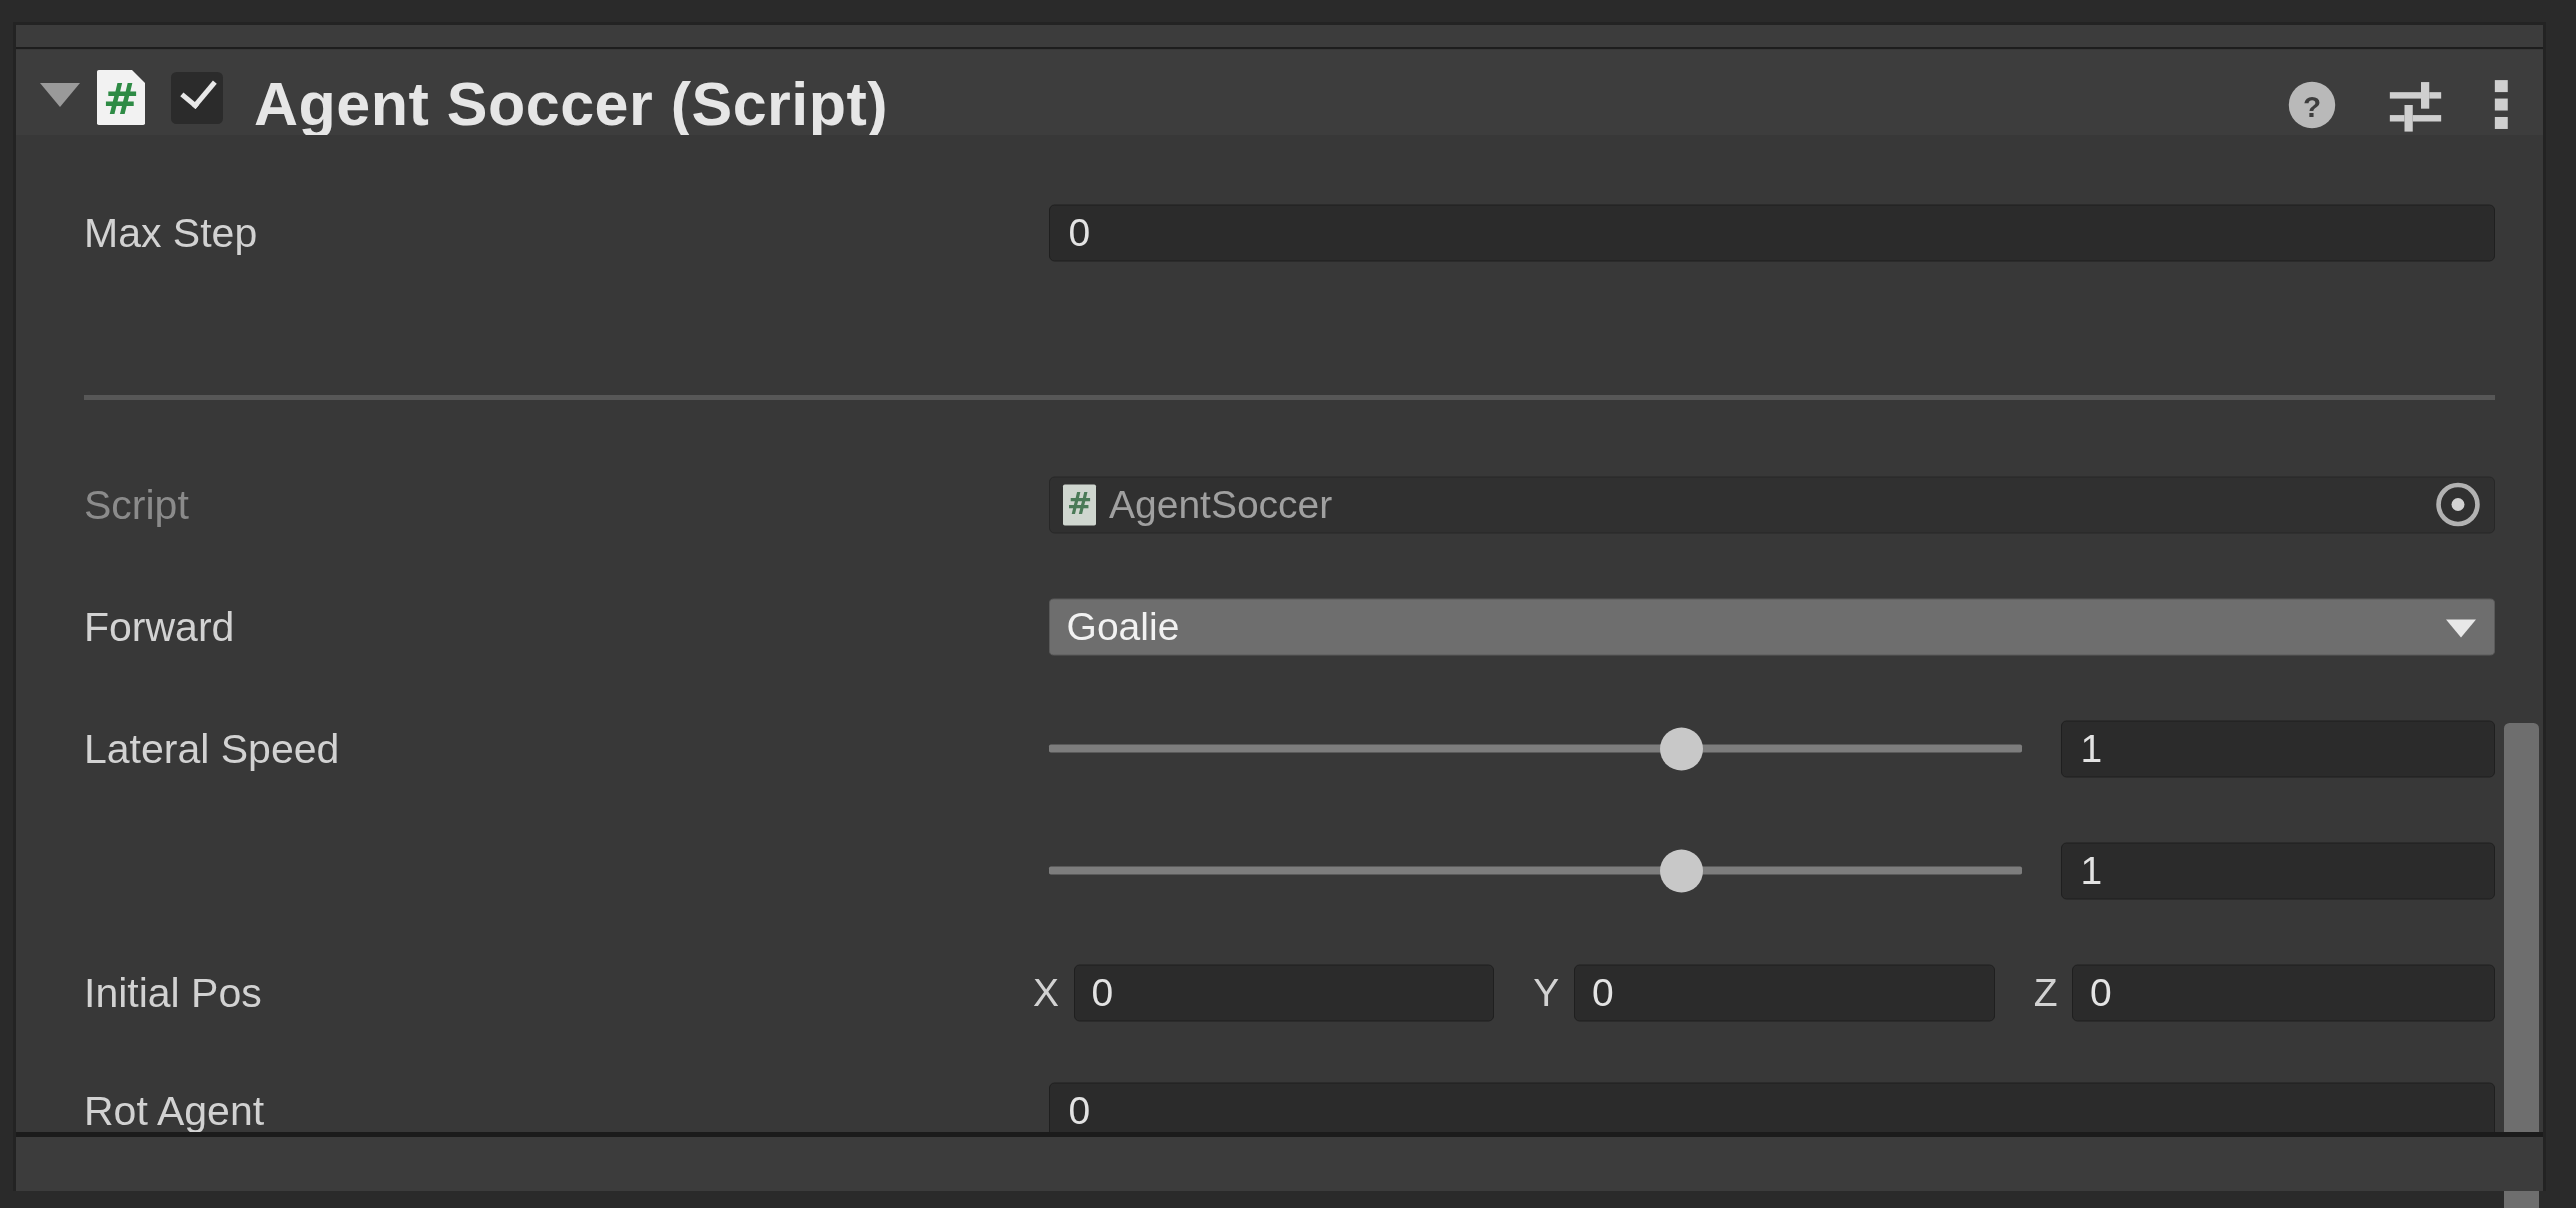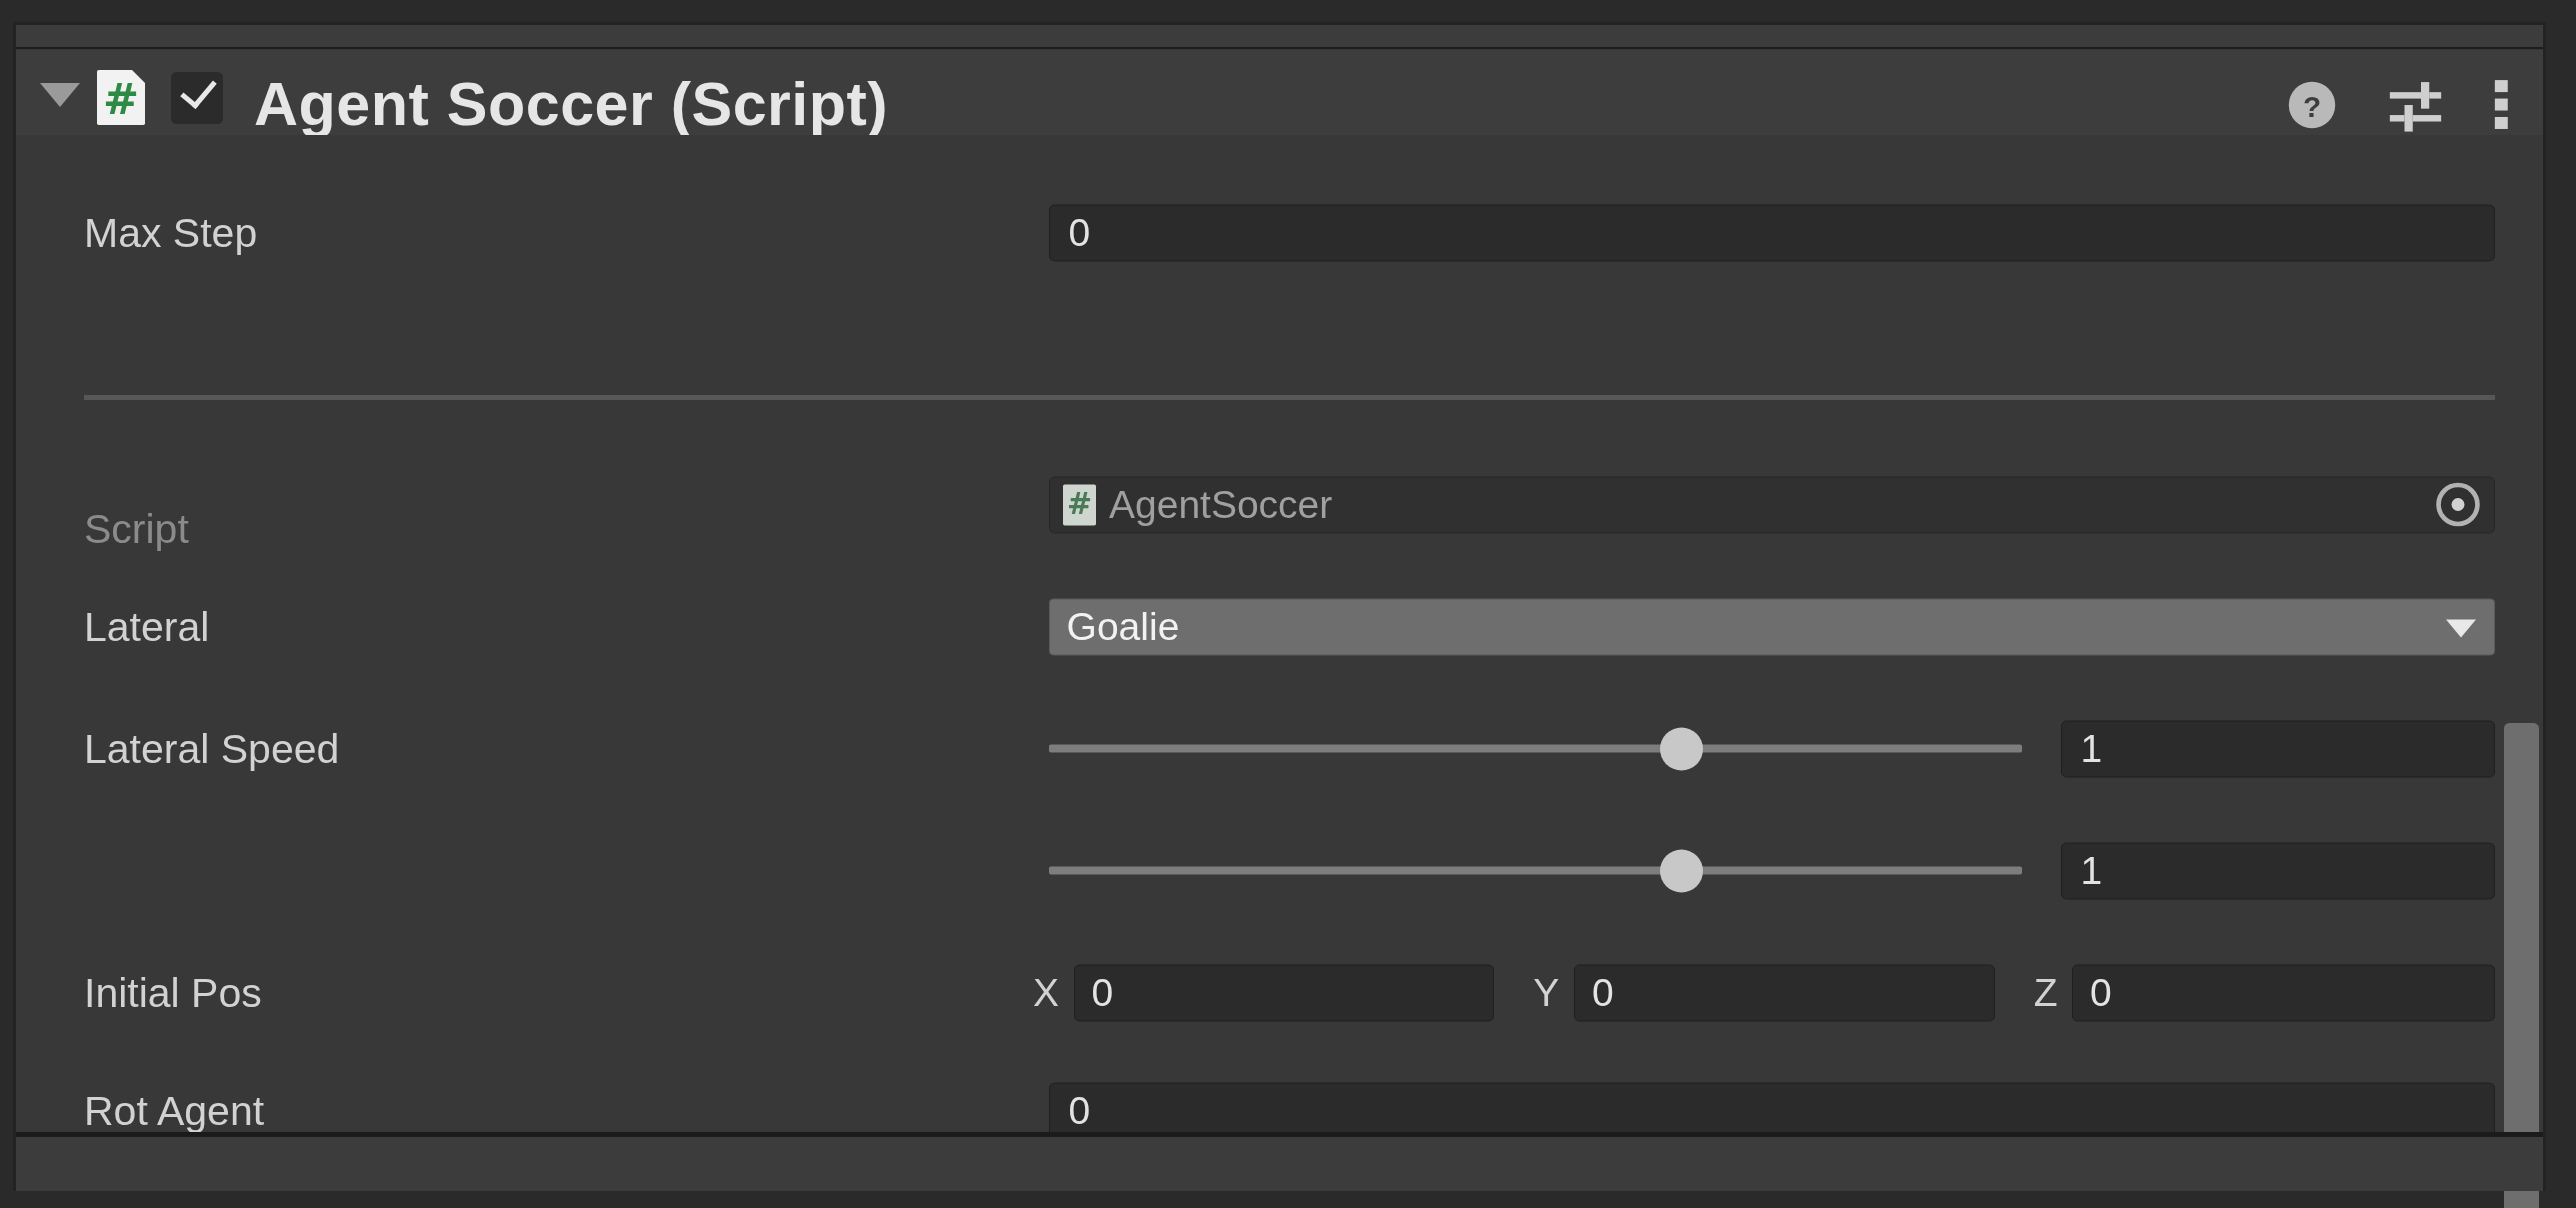--- a/index.html
+++ b/index.html
@@ -121,21 +121,21 @@
     height: 65px;
   }
   .row-label {
     position: absolute;
     left: 68px; top: 50%;
     transform: translateY(-50%);
     font-size: 41px;
     color: #d2d2d2;
     white-space: nowrap;
   }
-  .row-label.dim { color: #8b8b8b; margin-top: 24px; }
+  .row-label.dim { color: #8b8b8b; }
 
   .field-area {
     position: absolute;
     left: 1033px; right: 48px;
     top: 50%;
     transform: translateY(-50%);
     height: 57px;
   }
 
   .num-field {
@@ -410,21 +410,21 @@
             <span class="obj-name">AgentSoccer</span>
             <svg class="object-picker" width="50" height="50" viewBox="0 0 54 54">
               <circle cx="27" cy="27" r="21" fill="none" stroke="#b2b2b2" stroke-width="5"></circle>
               <circle cx="27" cy="27" r="7" fill="#d2d2d2"></circle>
             </svg>
           </div>
         </div>
       </div>
 
       <div class="row" style="top:459px">
-        <div class="row-label">Lateral</div>
+        <div class="row-label">Forward</div>
         <div class="field-area">
           <div class="dropdown">
             <span class="dd-text">Goalie</span>
             <span class="dd-arrow"></span>
           </div>
         </div>
       </div>
 
       <div class="row" style="top:581px">
         <div class="row-label">Lateral Speed</div>

